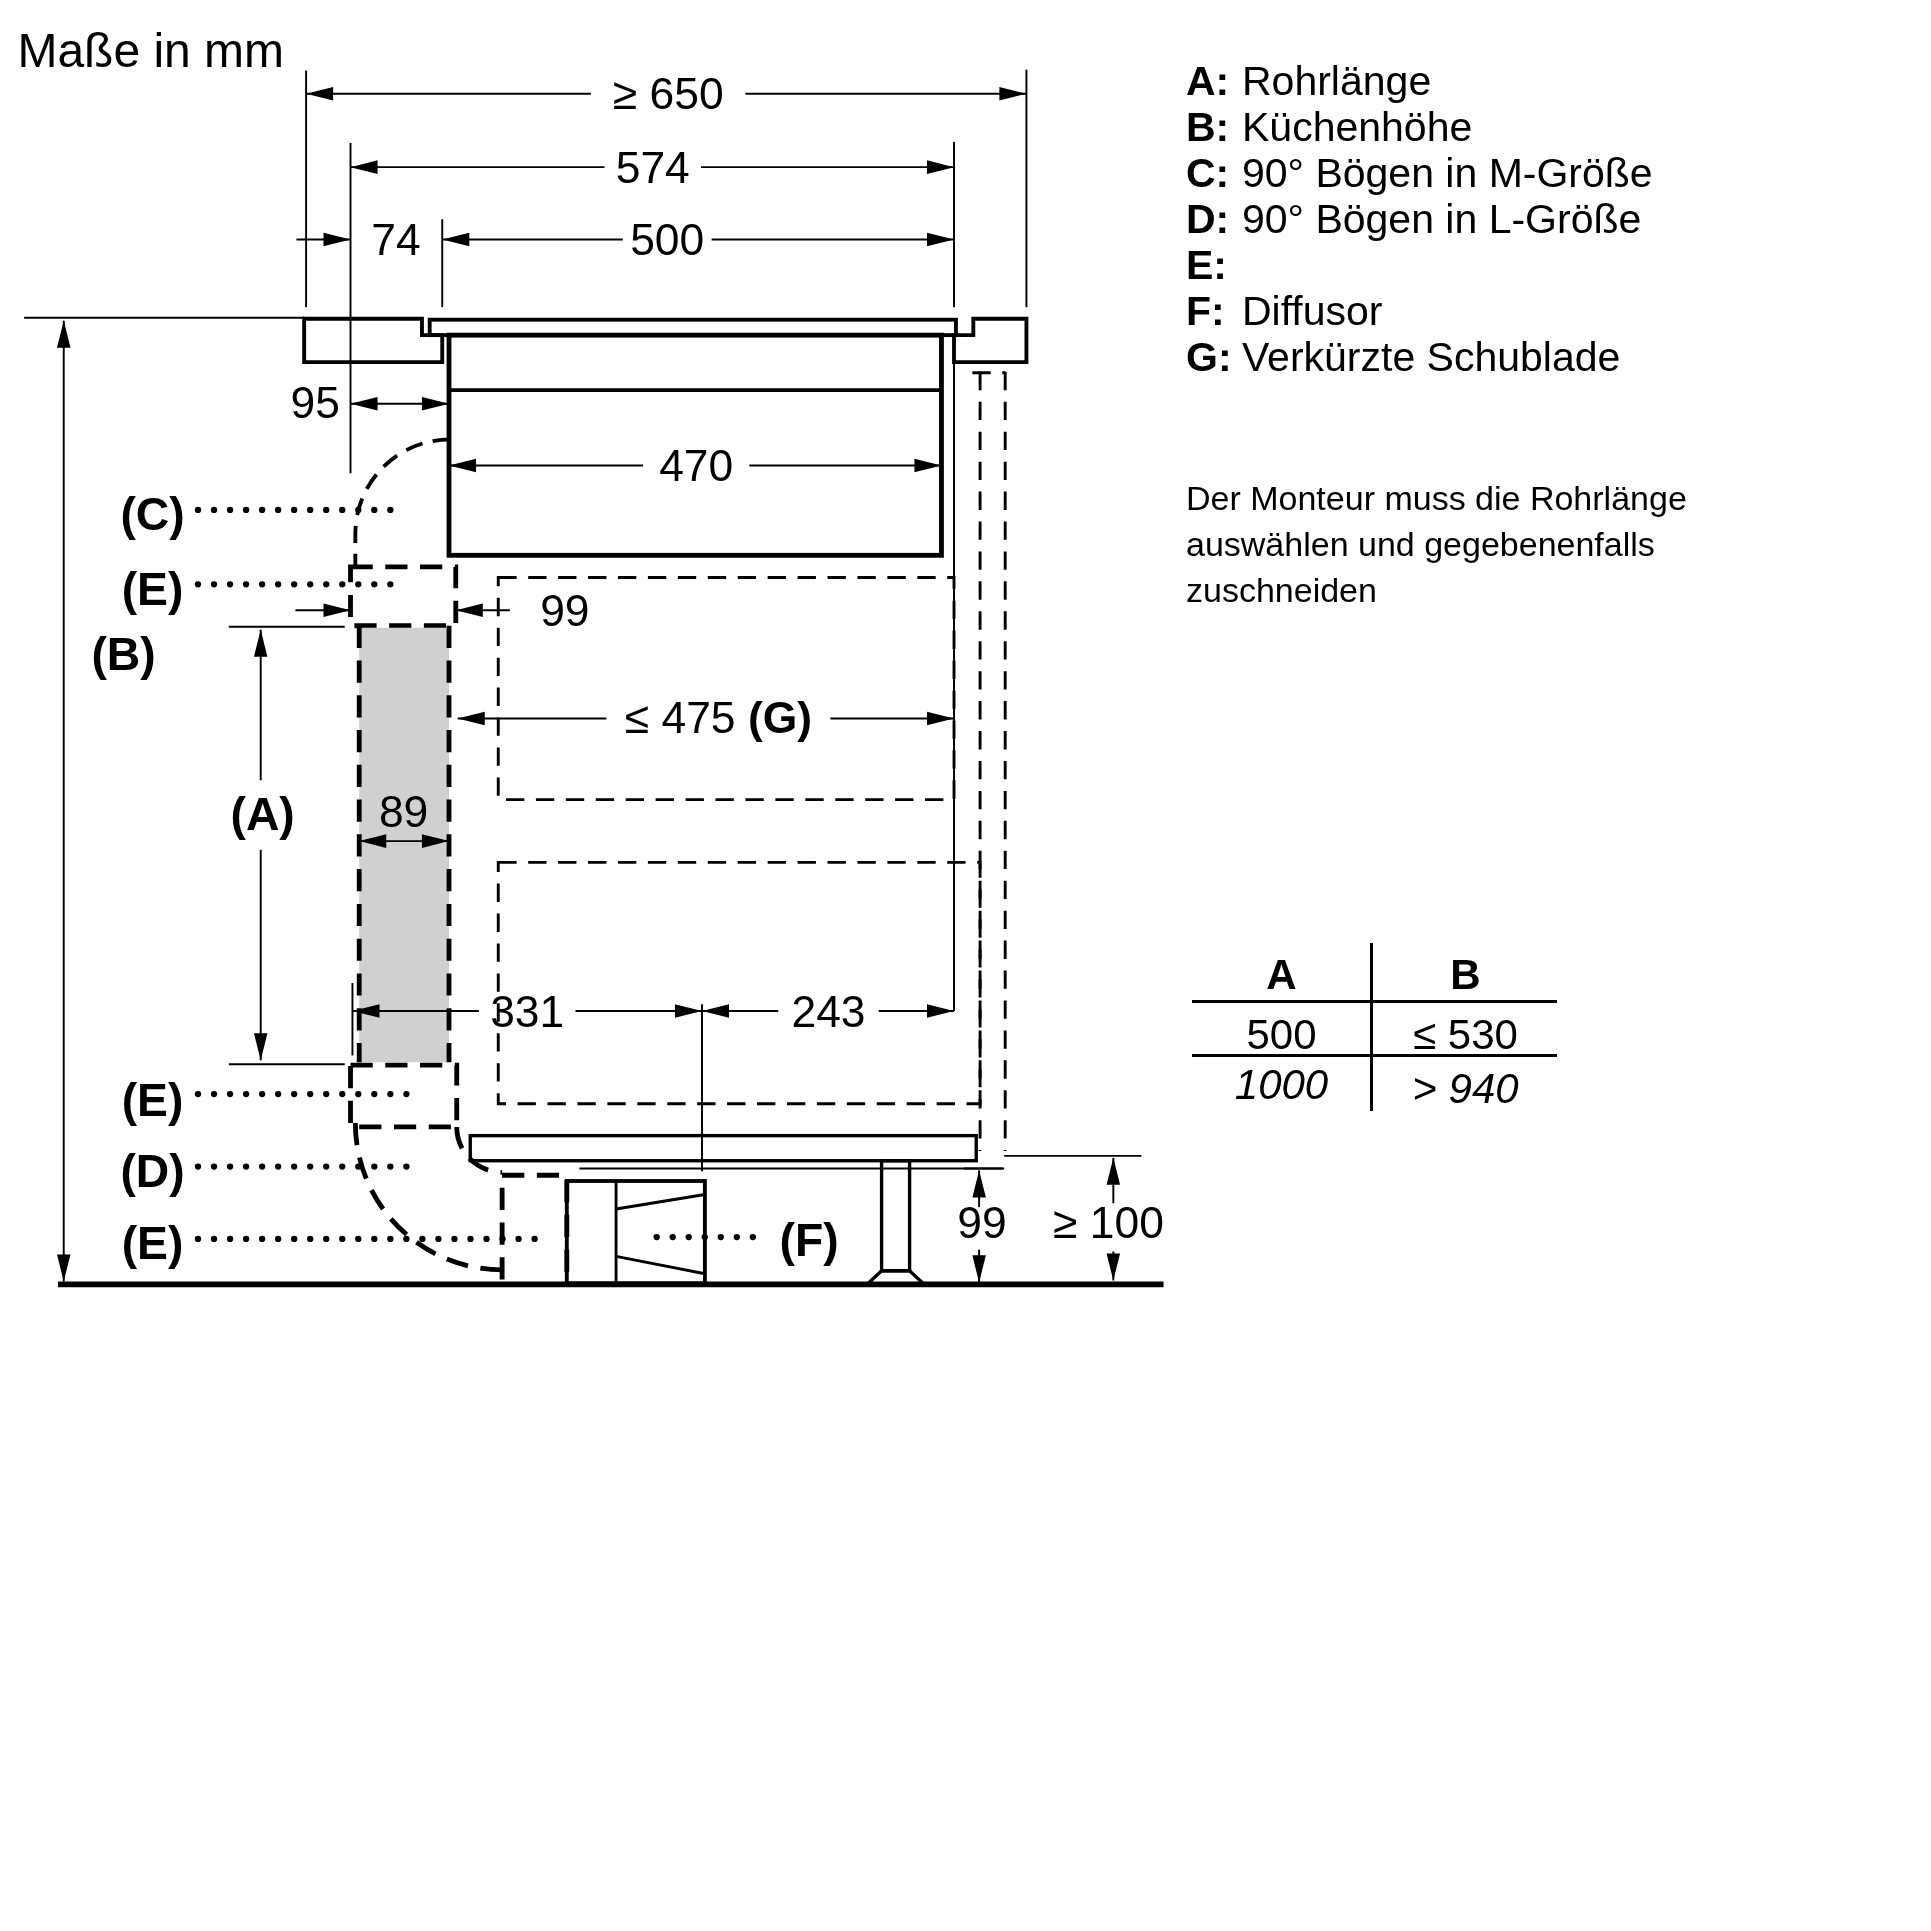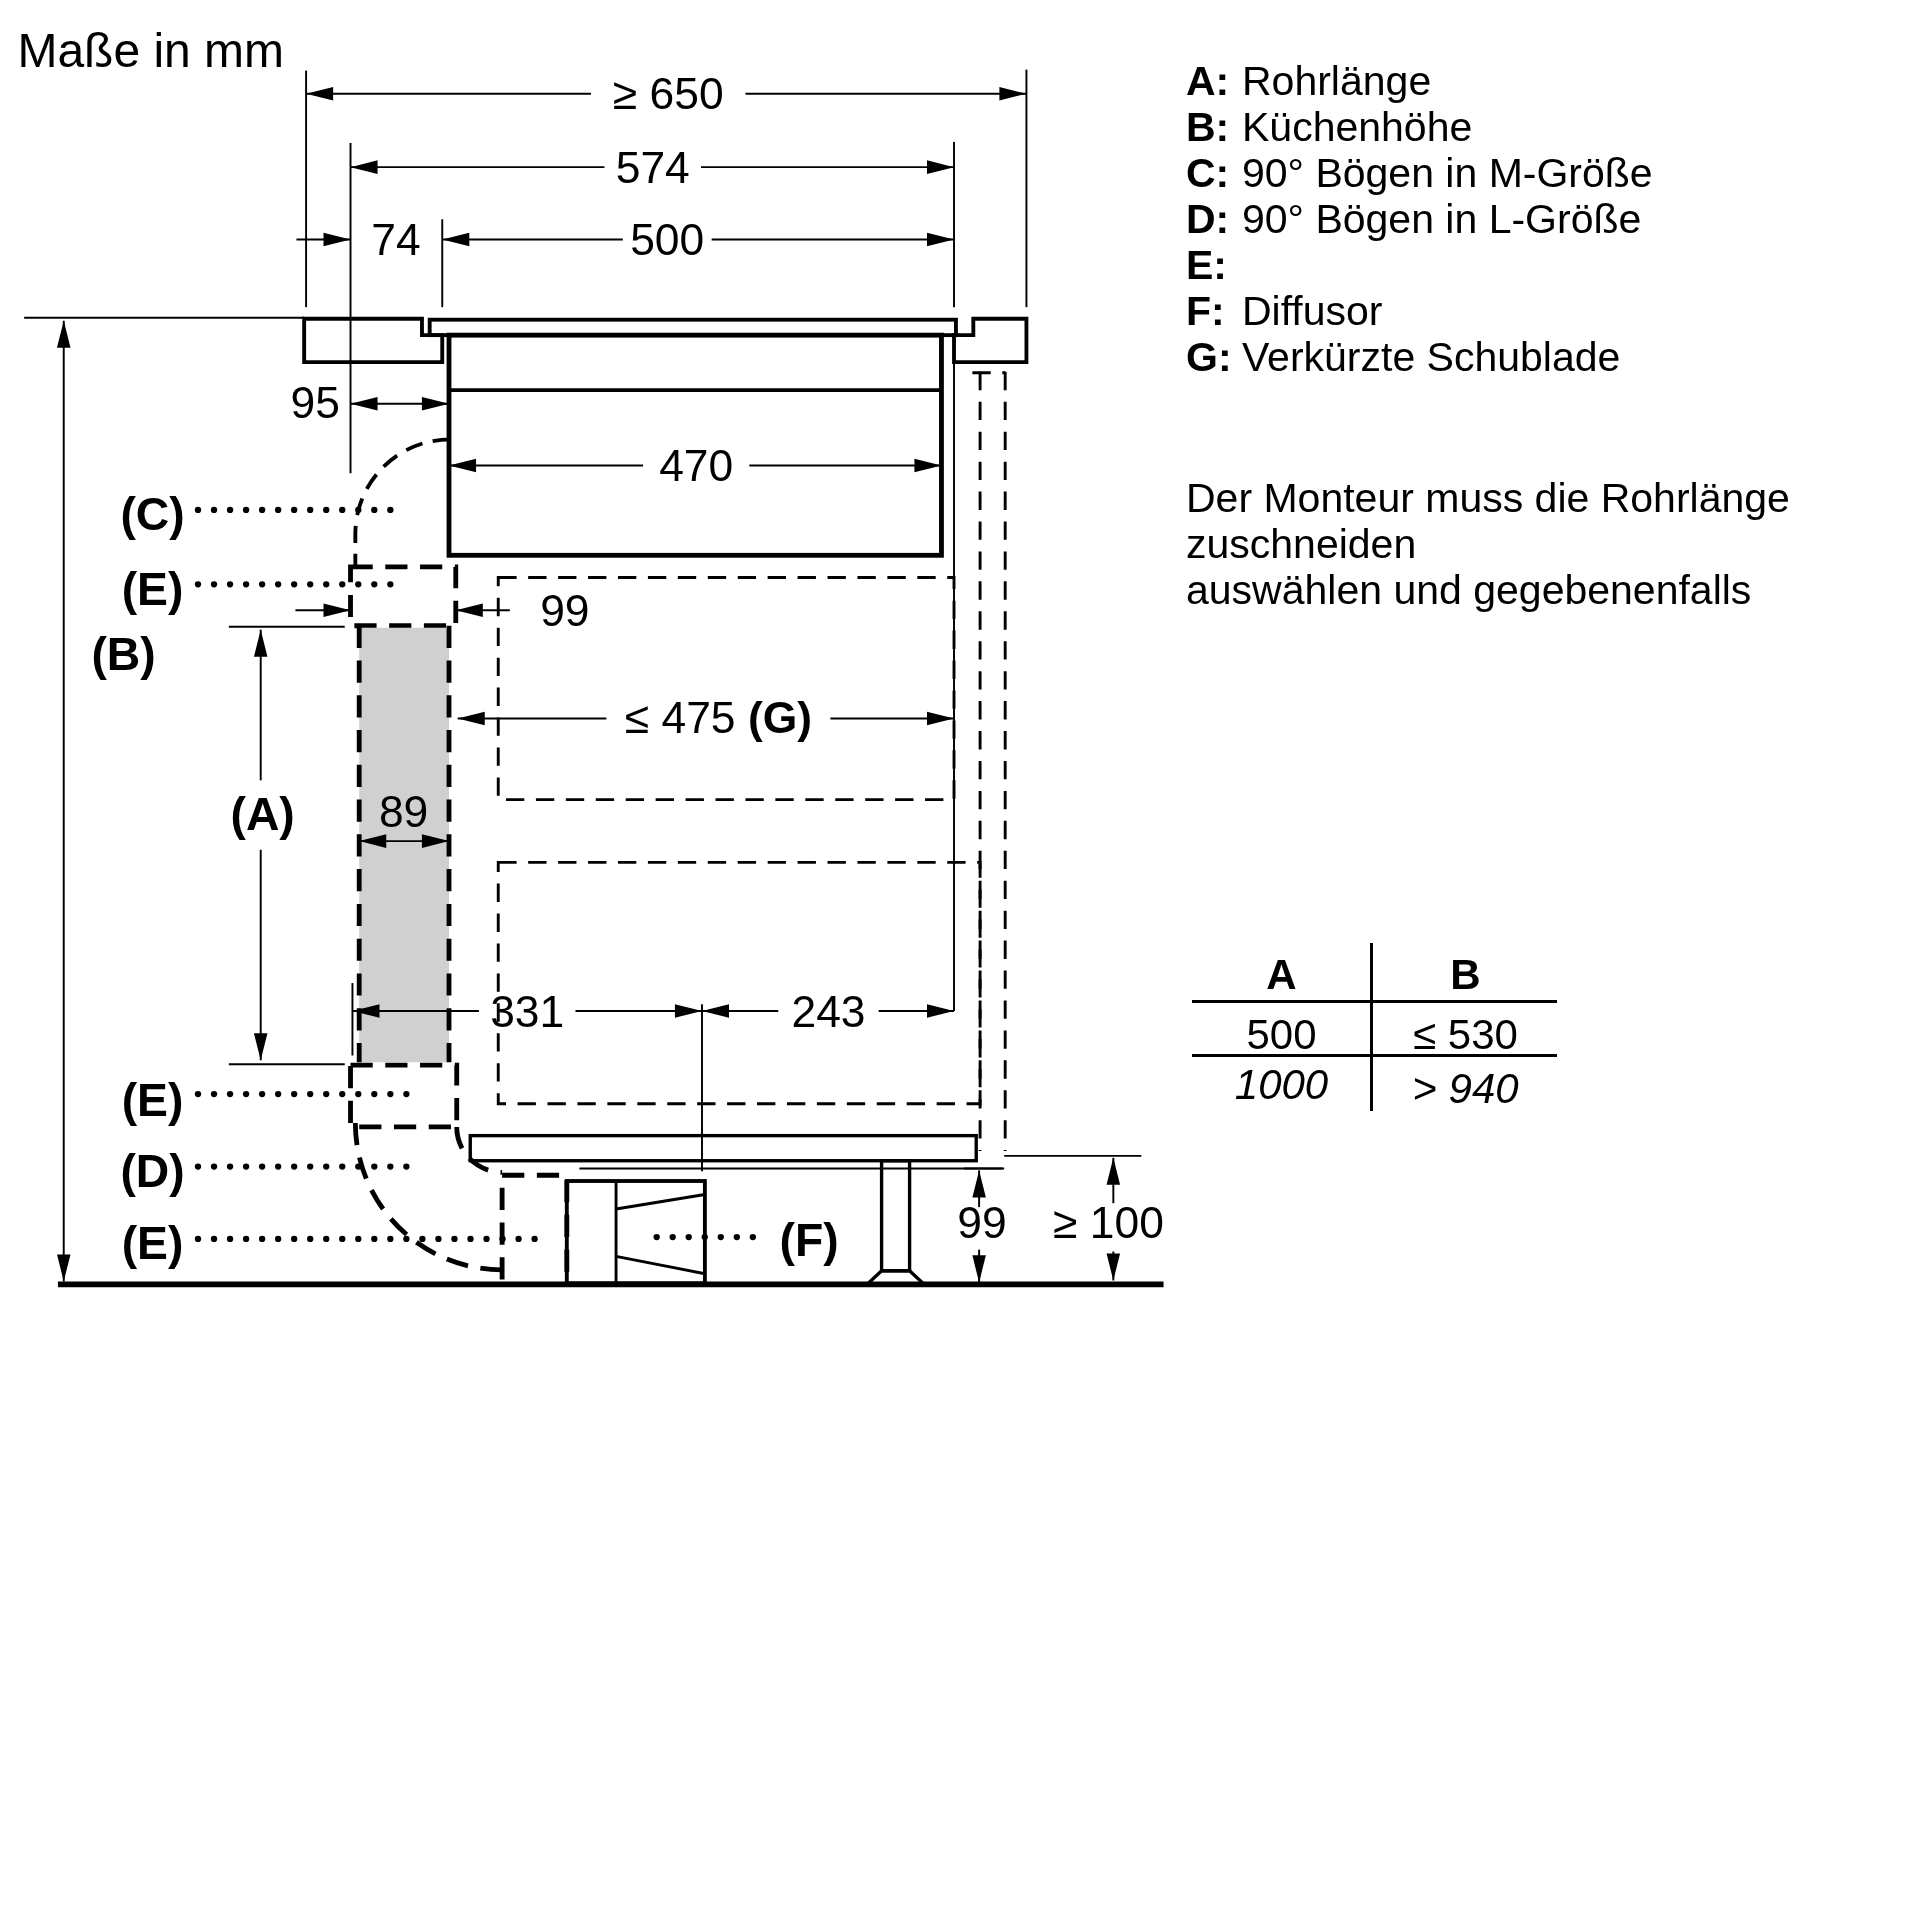--- a/index.html
+++ b/index.html
@@ -6,21 +6,21 @@
   #page{position:relative;width:1931px;height:1931px;background:#fff;overflow:hidden;
         font-family:"Liberation Sans","DejaVu Sans",sans-serif;color:#000;}
   #drawing{position:absolute;left:0;top:0;}
   .abs{position:absolute;}
   #title{left:17.4px;top:23px;font-size:48px;}
   
   #legend{left:1186px;top:58px;line-height:46px;font-size:41px;}
   .leg-row{display:flex;}
   .leg-key{font-weight:700;width:56px;flex:0 0 56px;}
   
-  #note{left:1186px;top:475px;line-height:46px;font-size:41px;}
+  #note{left:1186px;top:475px;line-height:46px;font-size:34px;}
   
   #ab-table{left:1192px;top:941px;width:365px;height:170px;font-size:42px;}
   .tcell{position:absolute;width:179px;text-align:center;}
   .tcell.colB{left:182px;width:183px;}
   .th{font-weight:700;}
   .tline{position:absolute;left:0;width:365px;height:2.9px;background:#000;}
   #tdivider{position:absolute;left:178px;top:1.9px;width:2.9px;height:168px;background:#000;}
   
   .ln{stroke:#000;fill:none;}
   .s2{stroke-width:2px;}
@@ -198,22 +198,22 @@
       <span>Diffusor</span>
     </div>
     <div class="leg-row">
       <span class="leg-key">G:</span>
       <span>Verkürzte Schublade</span>
     </div>
   </div>
 
   <div id="note" class="abs">
     <div>Der Monteur muss die Rohrlänge</div>
+    <div>auswählen und gegebenenfalls</div>
     <div>zuschneiden</div>
-    <div>auswählen und gegebenenfalls</div>
   </div>
 
   <div id="ab-table" class="abs">
     <div class="tcell th" style="top:9.7px;">A</div>
     <div class="tcell th colB" style="top:9.7px;">B</div>
     <div class="tline" style="top:59px;"></div>
     <div class="tcell" style="top:70px;">500</div>
     <div class="tcell colB" style="top:70px;">≤ 530</div>
     <div class="tline" style="top:113px;"></div>
     <div class="tcell" style="top:120px;font-style:italic;">1000</div>

